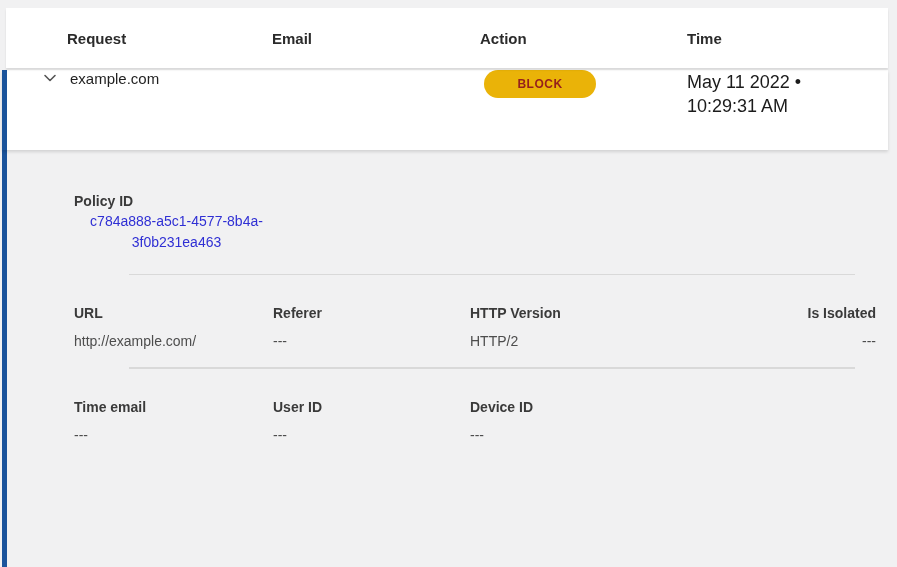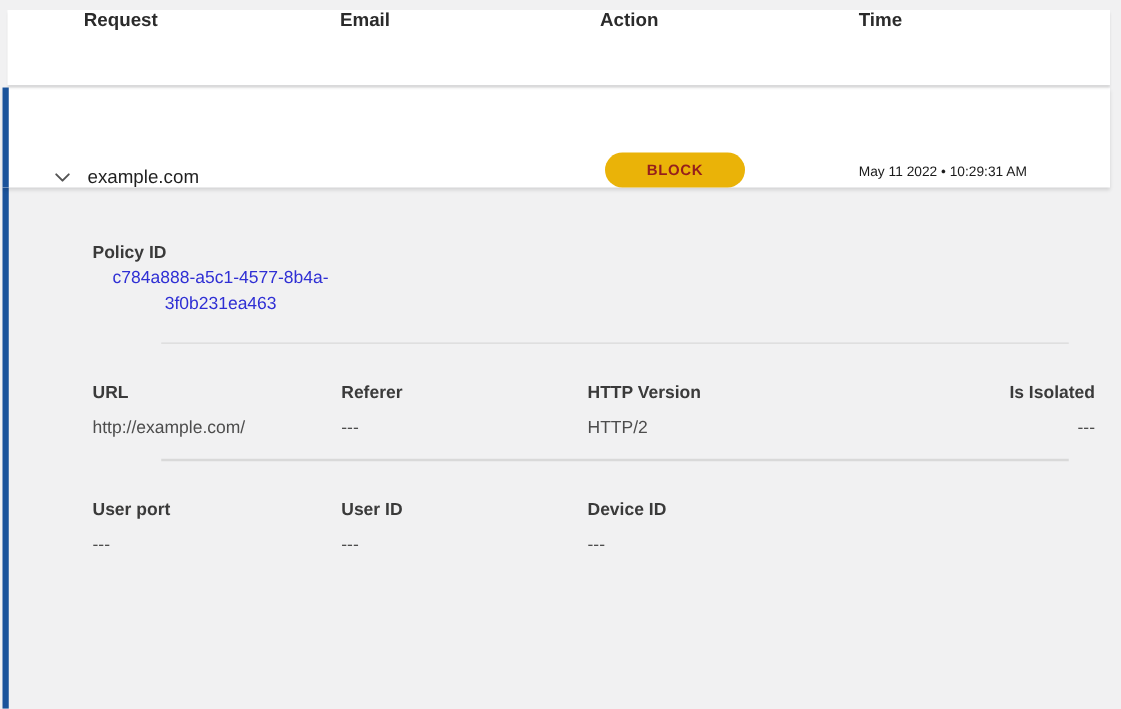--- a/index.html
+++ b/index.html
@@ -9,52 +9,52 @@
     background:#f1f1f2;
     position:relative;
     color:#222;
   }
 
   
   .header-card {
     position:absolute; top:8px; left:6px; width:882px; height:60px;
     background:#ffffff;
     box-shadow:0 2px 2px rgba(0,0,0,.10);
-    display:flex; align-items:flex-start;
+    display:flex; align-items:center;
     padding-left:61px;
     z-index:2;
   }
   .header-card .col { font-size:15px; font-weight:700; color:#2b2b2b; }
   .col-request { width:205px; }
   .col-email   { width:208px; }
   .col-action  { width:207px; }
   .col-time    { flex:1; }
 
   
   .row-card {
     position:absolute; top:70px; left:2px; width:886px; height:80px;
     background:#ffffff;
     border-left:5px solid #1a539b;
     box-shadow:0 2px 3px rgba(0,0,0,.13);
-    display:flex; align-items:flex-end;
+    display:flex; align-items:flex-start;
     z-index:1;
     cursor:pointer;
   }
   .chev-box { width:28px; margin-left:35px; display:flex; align-items:center; }
   .request-cell { width:202px; font-size:15px; color:#1f1f1f; }
   .email-cell { width:208px; }
   .action-cell { width:207px; }
   .badge {
     display:inline-flex; align-items:center; justify-content:center;
     margin-left:4px; width:112px; height:28px;
     background:#eab308; border-radius:14px;
     color:#951f1c; font-size:12px; font-weight:700; letter-spacing:.5px;
   }
   .time-cell {
-    width:180px; font-size:11px; line-height:24px; color:#1b1b1b;
+    width:180px; font-size:18px; line-height:24px; color:#1b1b1b;
   }
 
   
   .details {
     position:absolute; top:150px; left:2px; right:0; bottom:0;
     border-left:5px solid #1a539b;
     background:transparent;
   }
   .detail-inner { padding-left:67px; padding-right:21px; }
   .policy-group { padding-top:43px; padding-bottom:21px; }
@@ -127,21 +127,21 @@
       </div>
     </div>
 
     <hr class="divider">
 
 
     <hr class="divider">
 
     <div class="detail-group">
       <div class="dcol1">
-        <div class="dlabel">User port</div>
+        <div class="dlabel">Time email</div>
         <div class="dvalue">---</div>
       </div>
       <div class="dcol2">
         <div class="dlabel">User ID</div>
         <div class="dvalue">---</div>
       </div>
       <div class="dcol3">
         <div class="dlabel">Device ID</div>
         <div class="dvalue">---</div>
       </div>

